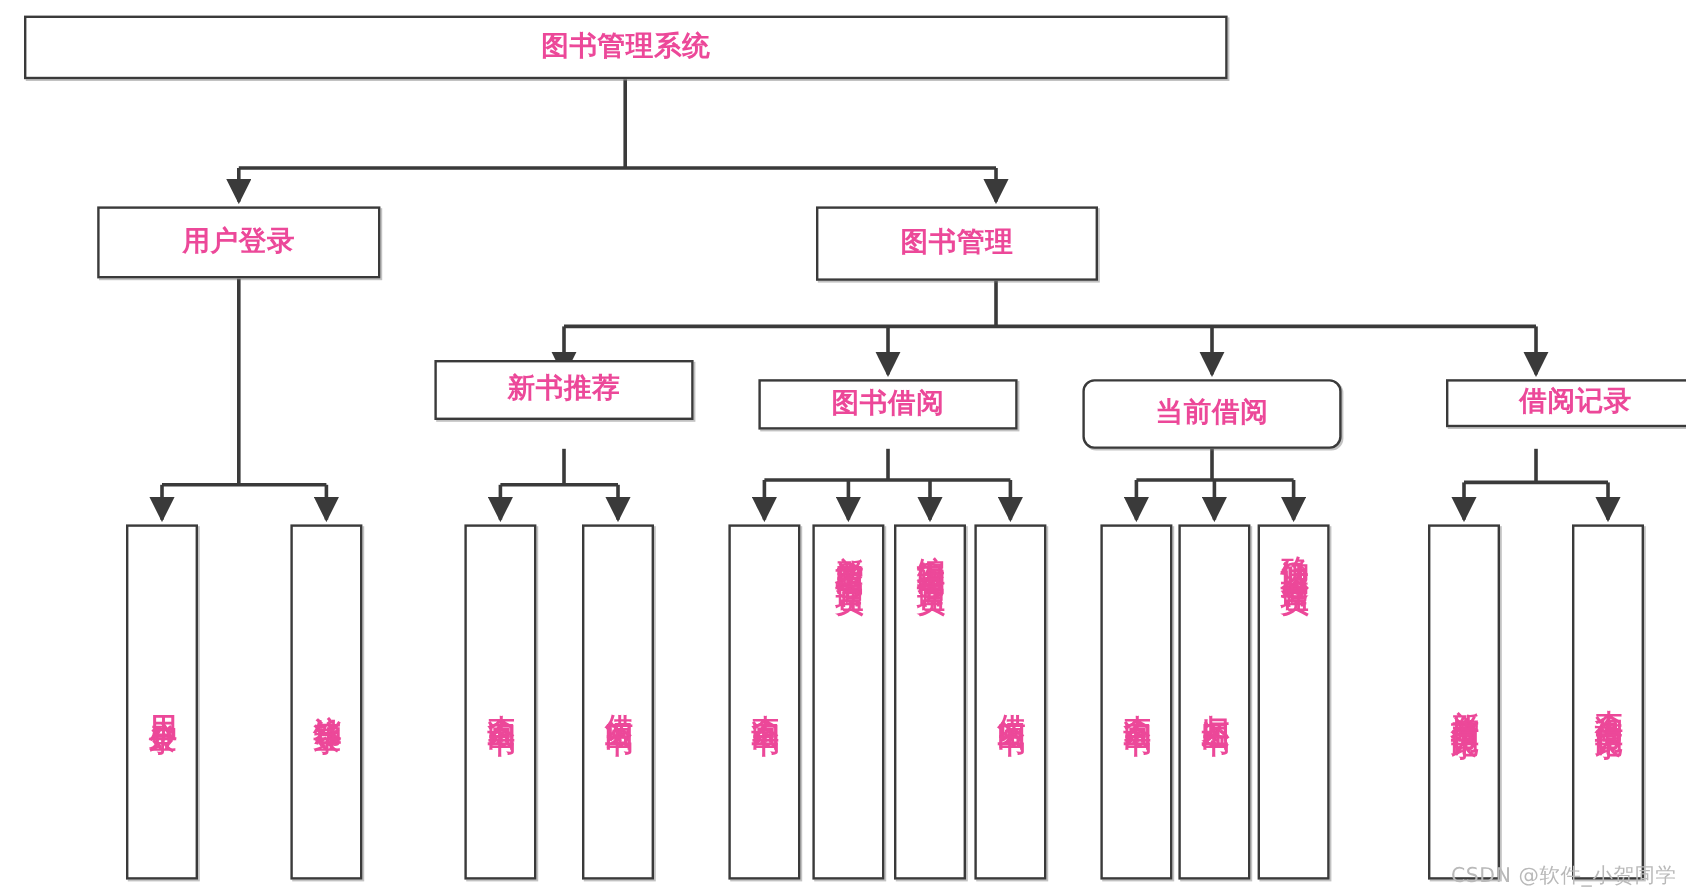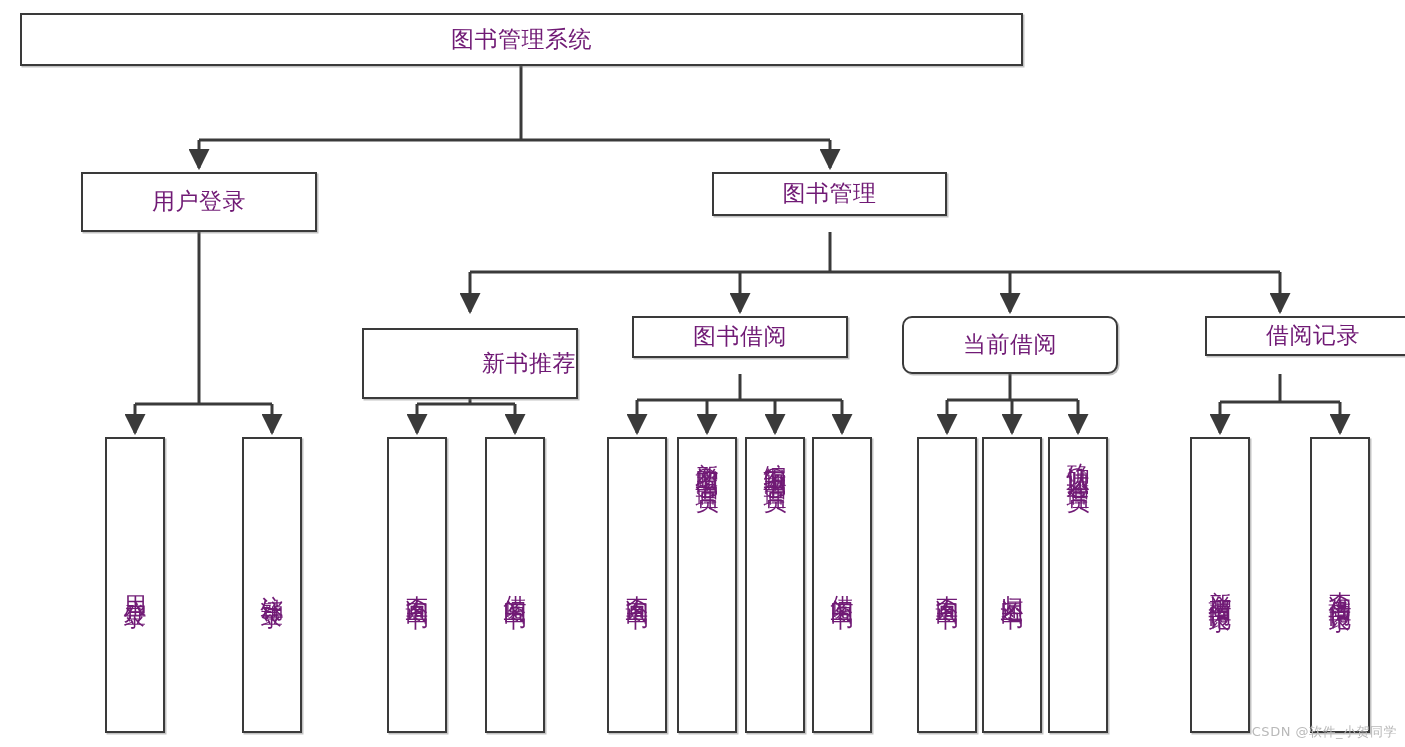--- a/index.html
+++ b/index.html
@@ -33,24 +33,25 @@
     background: #ffffff;
     border: 2.5px solid #3a3a3a;
     display: flex;
     align-items: center;
     justify-content: center;
     box-shadow: 1.5px 1.5px 0 rgba(120,120,120,0.45);
   }
   .node .label {
     font-size: 23px;
     line-height: 1.18;
-    color: #701a75;
+    color: #ec4899;
     letter-spacing: 0.5px;
     white-space: nowrap;
     text-align: center;
+    font-weight: bold;
   }
   
   .node.vertical {
     align-items: flex-start;
     padding-top: 6px;
   }
   .node.vertical .label {
     writing-mode: vertical-rl;
     text-orientation: upright;
     font-size: 23px;
@@ -60,21 +61,21 @@
     max-height: 100%;
   }
   .node.vertical.center {
     align-items: center;
     padding-top: 0;
   }
   .watermark {
     position: absolute;
     right: 8px;
     bottom: 6px;
-    font-size: 13px;
+    font-size: 17px;
     color: #b9b9b9;
     white-space: nowrap;
     letter-spacing: 0.5px;
   }
 </style>
 </head>
 <body>
 
 <div id="canvas">
 
@@ -128,25 +129,25 @@
     </g>
   </svg>
 
   <div class="node" style="left: 20px; top: 13px; width: 1003px; height: 53px;">
     <span class="label">图书管理系统</span>
   </div>
 
   <div class="node" style="left: 81px; top: 172px; width: 236px; height: 60px;">
     <span class="label">用户登录</span>
   </div>
-  <div class="node" style="left: 712px; top: 172px; width: 235px; height: 44px;">
+  <div class="node" style="left: 680px; top: 172px; width: 235px; height: 62px;">
     <span class="label">图书管理</span>
   </div>
 
-  <div class="node" style="left: 362px; top: 328px; width: 216px; height: 71px; justify-content: flex-end;">
+  <div class="node" style="left: 362px; top: 300px; width: 216px; height: 50px;">
     <span class="label">新书推荐</span>
   </div>
   <div class="node" style="left: 632px; top: 316px; width: 216px; height: 42px;">
     <span class="label">图书借阅</span>
   </div>
   <div class="node" style="left: 902px; top: 316px; width: 216px; height: 58px; border-radius: 10px;">
     <span class="label">当前借阅</span>
   </div>
   <div class="node" style="left: 1172px; top: 316px; width: 216px; height: 40px; margin-left: 33px;">
     <span class="label">借阅记录</span>

